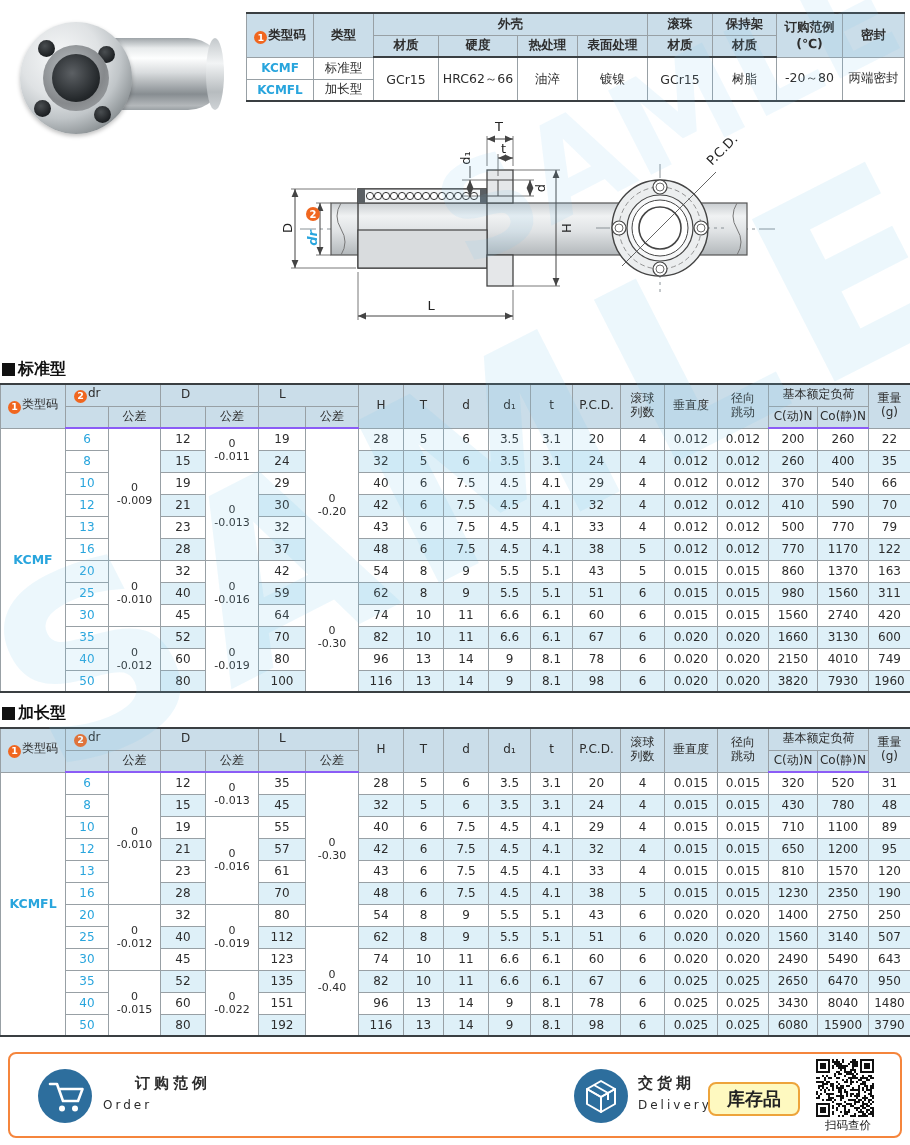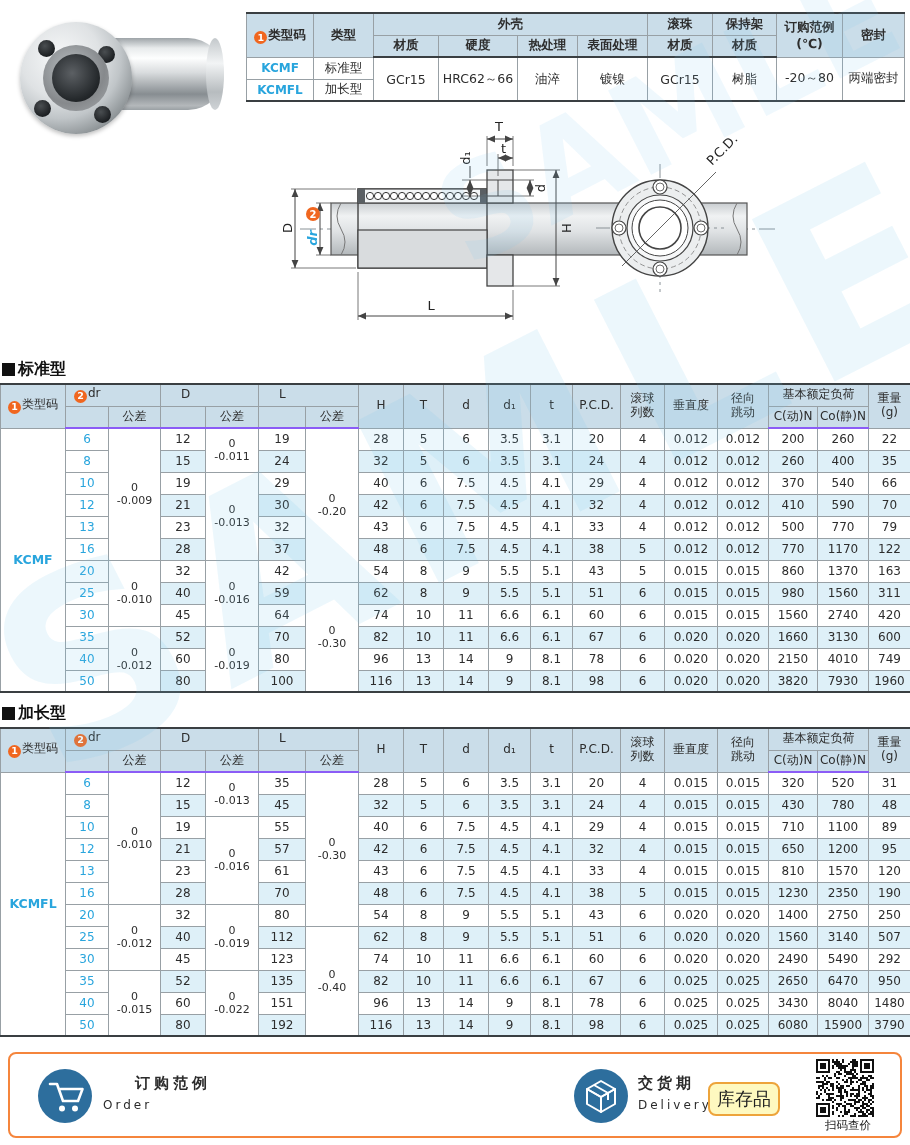--- a/index.html
+++ b/index.html
@@ -68,23 +68,23 @@
   
   .footer { position:absolute; left:8px; top:1052px; width:894px; height:86px;
     border:2px solid #f5853c; border-radius:8px; z-index:6; background:#fff;}
   .f-icon { position:absolute; top:13px; }
   .f-title { position:absolute; font-weight:bold; font-size:15px; letter-spacing:4px; color:#2b2b2b; }
   .f-sub { position:absolute; font-size:12px; letter-spacing:3px; color:#2b2b2b; }
   .order-tbl { position:absolute; left:148px; top:14px; width:256px; border-collapse:collapse; table-layout:fixed;
     font-size:12.5px; border:2px solid #444; }
   .order-tbl td { border:1px solid #555; text-align:center; height:18px; font-weight:bold; }
   .order-tbl .blue { color:#29a5dd; }
-  .badge { position:absolute; left:698px; top:28px; width:72px; height:34px; background:#fef9c0;
+  .badge { position:absolute; left:698px; top:28px; width:92px; height:34px; background:#fef9c0;
     border:2px solid #eda43b; border-radius:8px; display:flex; align-items:center; justify-content:center;
-    font-size:18px; font-weight:normal; color:#222; }
+    font-size:18px; font-weight:bold; color:#222; }
   .qr { position:absolute; left:806px; top:5px; }
   .qr-cap { position:absolute; left:800px; top:64px; width:76px; text-align:center; font-size:11.5px; color:#222; }
 </style>
 </head>
 <body>
 
 <div class="page">
 
   <div class="watermark">SAMLE</div>
   <div class="watermark2">SAMLE</div>
@@ -751,21 +751,21 @@
             <td>10</td>
             <td>11</td>
             <td>6.6</td>
             <td>6.1</td>
             <td>60</td>
             <td>6</td>
             <td>0.020</td>
             <td>0.020</td>
             <td>2490</td>
             <td>5490</td>
-            <td>292</td>
+            <td>643</td>
           </tr>
           <tr>
             <td class="sz">35</td>
             <td class="tol" rowspan="3">0<br>-0.015</td>
             <td class="alt">52</td>
             <td class="tol" rowspan="3">0<br>-0.022</td>
             <td class="alt">135</td>
             <td class="alt">82</td>
             <td class="alt">10</td>
             <td class="alt">11</td>

